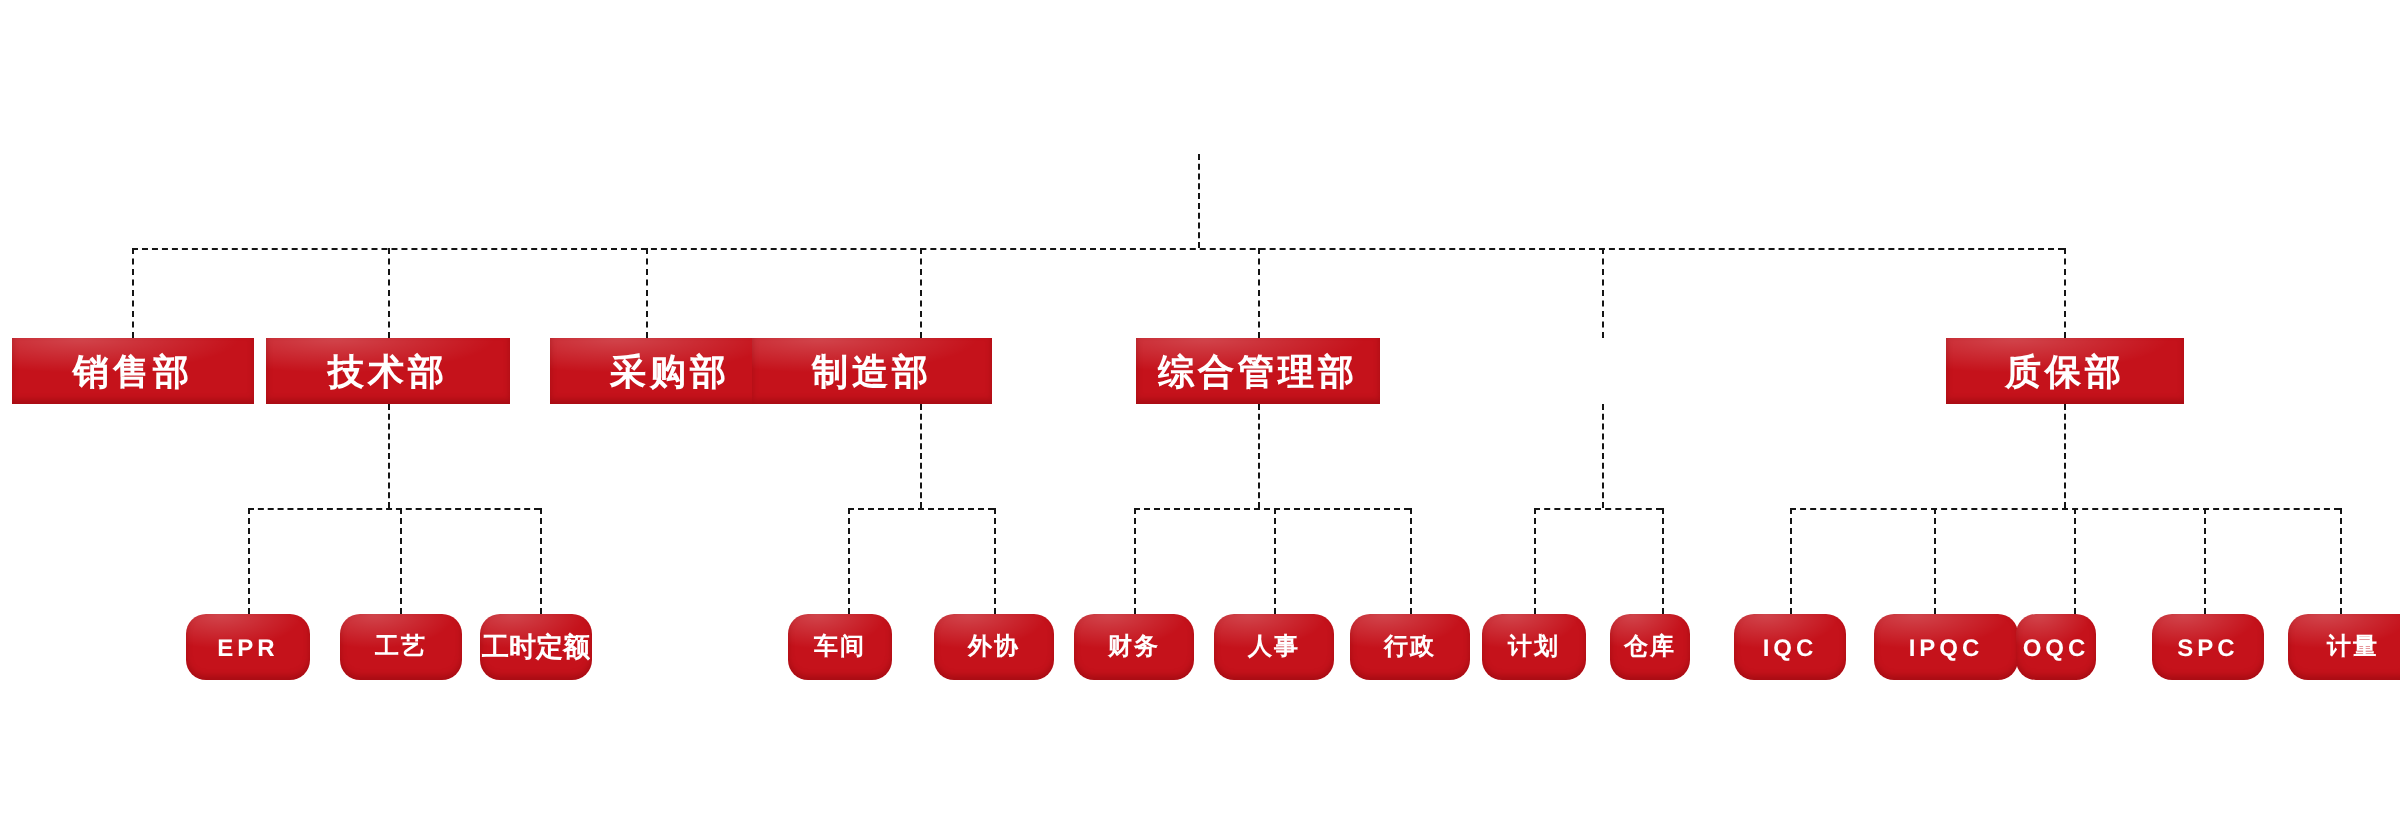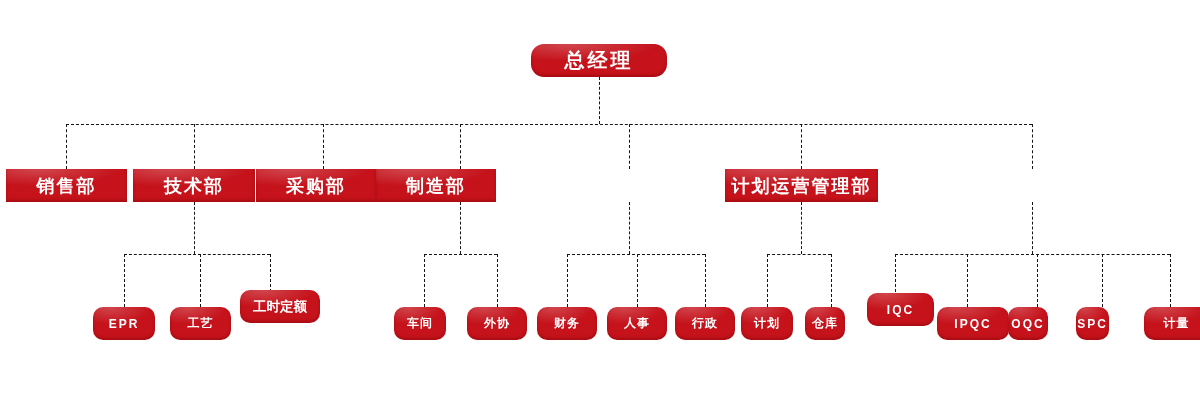--- a/index.html
+++ b/index.html
@@ -25,37 +25,37 @@
   .lv3.tight{font-size:13.5px;letter-spacing:0;}
   .lv3.latin{letter-spacing:2px;}
   .vl{position:absolute;width:0;border-left:1px dashed var(--line,#151515);}
   .hl{position:absolute;height:0;border-top:1px dashed var(--line,#151515);}
 </style>
 </head>
 <body>
 
 <div id="orgchart">
 
-  <div class="node lv1" style="left:531px;top:44px;width:136px">总经理</div>
 
   <div class="vl" style="left:599px;top:77px;height:47px"></div>
   <div class="hl" style="left:66px;top:124px;width:966px"></div>
   <div class="vl" style="left:66px;top:124px;height:45px"></div>
   <div class="vl" style="left:194px;top:124px;height:45px"></div>
   <div class="vl" style="left:323px;top:124px;height:45px"></div>
   <div class="vl" style="left:460px;top:124px;height:45px"></div>
   <div class="vl" style="left:629px;top:124px;height:45px"></div>
   <div class="vl" style="left:801px;top:124px;height:45px"></div>
   <div class="vl" style="left:1032px;top:124px;height:45px"></div>
 
   <div class="node lv2" style="left:6px;top:169px;width:121px">销售部</div>
   <div class="node lv2" style="left:133px;top:169px;width:122px">技术部</div>
-  <div class="node lv2" style="left:256px;top:169px;width:120px">采购部</div>
+  <div class="node lv2" style="left:275px;top:169px;width:120px">采购部</div>
   <div class="node lv2" style="left:376px;top:169px;width:120px">制造部</div>
-  <div class="node lv2" style="left:725px;top:169px;width:153px">计划运营管理部</div>
+  <div class="node lv2" style="left:568px;top:169px;width:122px">综合管理部</div>
+  <div class="node lv2" style="left:973px;top:169px;width:119px">质保部</div>
 
   <div class="vl" style="left:194px;top:202px;height:52px"></div>
   <div class="hl" style="left:124px;top:254px;width:146px"></div>
   <div class="vl" style="left:124px;top:254px;height:53px"></div>
   <div class="vl" style="left:200px;top:254px;height:53px"></div>
   <div class="vl" style="left:270px;top:254px;height:53px"></div>
 
   <div class="vl" style="left:460px;top:202px;height:52px"></div>
   <div class="hl" style="left:424px;top:254px;width:73px"></div>
   <div class="vl" style="left:424px;top:254px;height:53px"></div>
@@ -75,27 +75,27 @@
   <div class="vl" style="left:1032px;top:202px;height:52px"></div>
   <div class="hl" style="left:895px;top:254px;width:275px"></div>
   <div class="vl" style="left:895px;top:254px;height:53px"></div>
   <div class="vl" style="left:967px;top:254px;height:53px"></div>
   <div class="vl" style="left:1037px;top:254px;height:53px"></div>
   <div class="vl" style="left:1102px;top:254px;height:53px"></div>
   <div class="vl" style="left:1170px;top:254px;height:53px"></div>
 
   <div class="node lv3 latin" style="left:93px;top:307px;width:62px">EPR</div>
   <div class="node lv3" style="left:170px;top:307px;width:61px">工艺</div>
-  <div class="node lv3 tight" style="left:240px;top:290px;width:80px">工时定额</div>
+  <div class="node lv3 tight" style="left:240px;top:307px;width:56px">工时定额</div>
   <div class="node lv3" style="left:394px;top:307px;width:52px">车间</div>
   <div class="node lv3" style="left:467px;top:307px;width:60px">外协</div>
   <div class="node lv3" style="left:537px;top:307px;width:60px">财务</div>
   <div class="node lv3" style="left:607px;top:307px;width:60px">人事</div>
   <div class="node lv3" style="left:675px;top:307px;width:60px">行政</div>
   <div class="node lv3" style="left:741px;top:307px;width:52px">计划</div>
   <div class="node lv3" style="left:805px;top:307px;width:40px">仓库</div>
-  <div class="node lv3 latin" style="left:867px;top:293px;width:67px">IQC</div>
+  <div class="node lv3 latin" style="left:867px;top:307px;width:56px">IQC</div>
   <div class="node lv3 latin" style="left:937px;top:307px;width:72px">IPQC</div>
   <div class="node lv3 latin" style="left:1008px;top:307px;width:40px">OQC</div>
-  <div class="node lv3 latin" style="left:1076px;top:307px;width:33px">SPC</div>
+  <div class="node lv3 latin" style="left:1076px;top:307px;width:56px">SPC</div>
   <div class="node lv3" style="left:1144px;top:307px;width:65px">计量</div>
 
 </div>
 
 </body></html>

